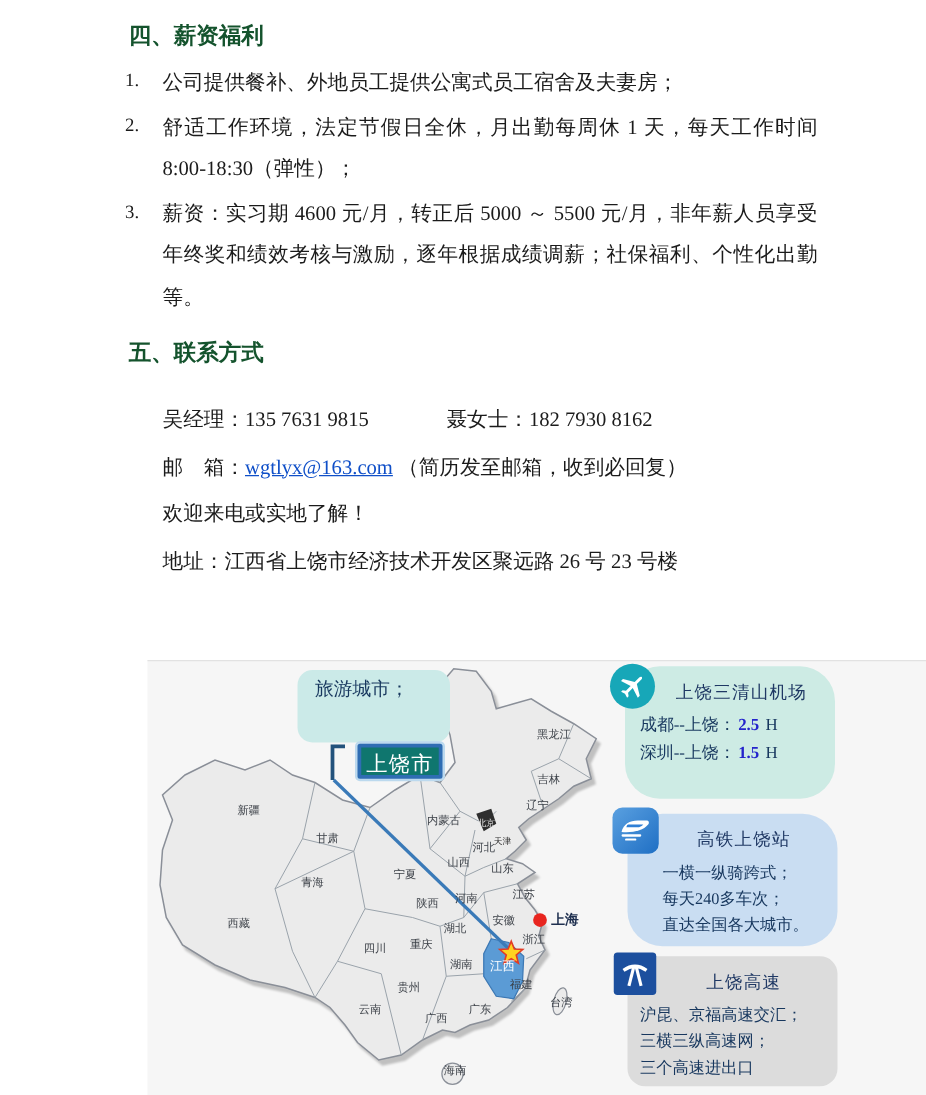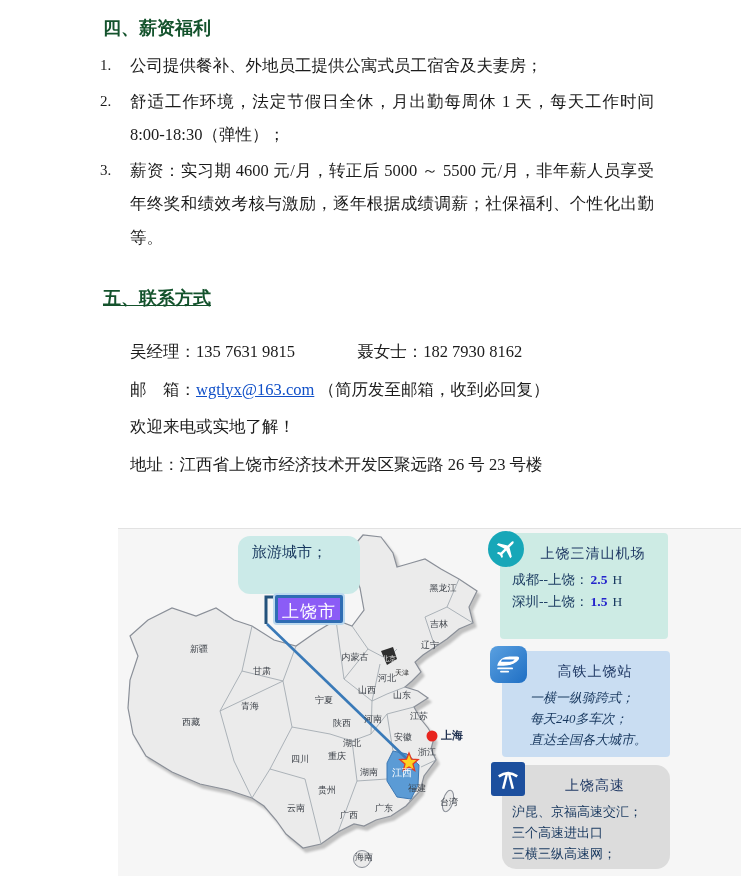--- a/index.html
+++ b/index.html
@@ -8,21 +8,21 @@
     background:#ffffff;
     font-family:"Liberation Serif","DejaVu Serif",serif;
     color:#1b1b1b;
   }
   
   .sec-heading{
     margin:0;font-size:18px;font-weight:bold;color:#14532d;
     padding-left:103px;line-height:25px;
   }
   #heading4{padding-top:16px;}
-  #heading5{margin-top:32px;text-decoration:underline;}
+  #heading5{margin-top:16px;}
   .benefit-list{margin:8px 0 0 100px;width:560px;}
   .li{display:flex;margin-bottom:2px;}
   .li-num{width:30px;flex:0 0 30px;font-size:15px;line-height:33.5px;}
   .li-text{width:524px;font-size:16.5px;line-height:33.5px;text-align:justify;}
   .contact{margin:22px 0 0 130px;font-size:16.5px;}
   .c-row{height:37.5px;line-height:37.5px;white-space:nowrap;}
   .c-group1{display:inline-block;width:223px;}
   .email-link{color:#0f4fc8;text-decoration:underline;}
   .indent2{padding-left:65px;}
   
@@ -43,40 +43,40 @@
     position:absolute;left:323px;top:199px;font-size:11px;font-weight:bold;color:#1f3050;
     font-family:"Liberation Sans","DejaVu Sans",sans-serif;
   }
   .callout{
     position:absolute;left:120px;top:7px;width:122px;height:58px;
     background:#cbeae8;border-radius:12px;
     color:#17375e;font-size:15px;line-height:25px;
     padding:4px 0 0 14px;box-sizing:border-box;
   }
   .city-tag{
-    position:absolute;left:157px;top:66px;width:68px;height:28px;
-    background:#8b5cf6;border:3px solid #2f6db3;border-radius:2px;
+    position:absolute;left:168px;top:66px;width:68px;height:28px;
+    background:#0f766e;border:3px solid #2f6db3;border-radius:2px;
     box-shadow:0 0 0 2px #bcd9ee;
     color:#ffffff;font-size:17px;text-align:center;line-height:27px;
     box-sizing:border-box;letter-spacing:1px;
   }
   
   .panels{position:absolute;left:370px;top:0;width:253px;height:348px;}
   .panel{
-    position:absolute;left:12px;width:168px;border-radius:4px;
+    position:absolute;left:12px;width:168px;border-radius:28px;
     box-sizing:border-box;color:#17375e;
   }
   .panel-title{font-size:14px;color:#1f3864;text-align:center;padding:12px 0 6px 18px;letter-spacing:1px;}
   .panel-line{font-size:13px;line-height:21px;}
   #panel-airport{top:4px;height:106px;background:#cdebe4;}
   #panel-airport .prow{font-size:13.5px;line-height:22px;padding-left:12px;}
   .hnum{color:#2424cc;font-weight:bold;margin-left:2px;}
   .hunit{margin-left:5px;}
   #panel-rail{top:122px;height:106px;background:#c9ddf2;left:14px;}
-  #panel-rail .panel-line{padding-left:28px;font-style:italic;}
+  #panel-rail .panel-line{padding-left:28px;}
   #panel-road{top:236px;height:104px;background:#dcdcdc;left:14px;border-radius:14px;}
   #panel-road .panel-line{padding-left:10px;}
   .picon{position:absolute;display:flex;align-items:center;justify-content:center;}
   #icon-airport{left:0;top:2px;width:36px;height:36px;border-radius:50%;background:#17a7b8;}
   #icon-rail{left:2px;top:117px;width:37px;height:37px;border-radius:8px;
     background:linear-gradient(135deg,#5aa0e0,#1f6fc4);}
   #icon-road{left:3px;top:233px;width:34px;height:34px;border-radius:3px;background:#1c4f9e;}
 </style>
 </head>
 <body>
@@ -157,33 +157,33 @@
     </g>
   </svg>
 
   <span class="prov" style="left:81px;top:120px">新疆</span>
   <span class="prov" style="left:144px;top:142px">甘肃</span>
   <span class="prov" style="left:237px;top:128px">内蒙古</span>
   <span class="prov" style="left:325px;top:59px">黑龙江</span>
   <span class="prov" style="left:321px;top:95px">吉林</span>
   <span class="prov" style="left:312px;top:116px">辽宁</span>
   <span class="prov" style="left:132px;top:177px">青海</span>
-  <span class="prov" style="left:73px;top:193px">西藏</span>
+  <span class="prov" style="left:73px;top:210px">西藏</span>
   <span class="prov" style="left:182px;top:230px">四川</span>
   <span class="prov" style="left:219px;top:227px">重庆</span>
   <span class="prov" style="left:224px;top:194px">陕西</span>
   <span class="prov" style="left:249px;top:161px">山西</span>
   <span class="prov" style="left:269px;top:149px">河北</span>
   <span class="prov tiny" style="left:271px;top:130px">北京</span>
   <span class="prov tianjin" style="left:284px;top:144px">天津</span>
   <span class="prov" style="left:284px;top:166px">山东</span>
   <span class="prov" style="left:255px;top:190px">河南</span>
   <span class="prov" style="left:301px;top:187px">江苏</span>
   <span class="prov" style="left:285px;top:208px">安徽</span>
-  <span class="prov" style="left:234px;top:214px">湖北</span>
+  <span class="prov" style="left:246px;top:214px">湖北</span>
   <span class="prov" style="left:309px;top:223px">浙江</span>
   <span class="prov" style="left:251px;top:243px">湖南</span>
   <span class="prov" style="left:209px;top:261px">贵州</span>
   <span class="prov" style="left:178px;top:279px">云南</span>
   <span class="prov" style="left:231px;top:286px">广西</span>
   <span class="prov" style="left:266px;top:279px">广东</span>
   <span class="prov" style="left:299px;top:259px">福建</span>
   <span class="prov" style="left:331px;top:273px">台湾</span>
   <span class="prov" style="left:246px;top:328px">海南</span>
   <span class="prov" style="left:206px;top:171px">宁夏</span>
@@ -210,22 +210,22 @@
     <div class="panel" id="panel-rail">
       <div class="panel-title">高铁上饶站</div>
       <div class="panel-line">一横一纵骑跨式；</div>
       <div class="panel-line">每天240多车次；</div>
       <div class="panel-line">直达全国各大城市。</div>
     </div>
 
     <div class="panel" id="panel-road">
       <div class="panel-title">上饶高速</div>
       <div class="panel-line">沪昆、京福高速交汇；</div>
+      <div class="panel-line">三横三纵高速网；</div>
       <div class="panel-line">三个高速进出口</div>
-      <div class="panel-line">三横三纵高速网；</div>
     </div>
 
     <div class="picon" id="icon-airport">
       <svg width="24" height="24" viewBox="0 0 24 24">
         <path fill="#ffffff" transform="rotate(45 12 12)" d="M21.5 15.5v-2.2l-8.3-5V3.2c0-.9-.6-1.7-1.2-1.7s-1.2.8-1.2 1.7v5.1l-8.3 5v2.2l8.3-2.6v5.3l-2.2 1.6v1.7l3.4-1 3.4 1v-1.7l-2.2-1.6v-5.3z"></path>
       </svg>
     </div>
     <div class="picon" id="icon-rail">
       <svg width="27" height="27" viewBox="0 0 24 24">
         <path fill="#ffffff" d="M2 13 C3 7.5 8 4.8 13.5 4.8 L19.8 4.8 C21.4 4.8 21.9 6.4 20.9 7.7 C17.4 12 10.5 13.6 2 13 Z"></path>

